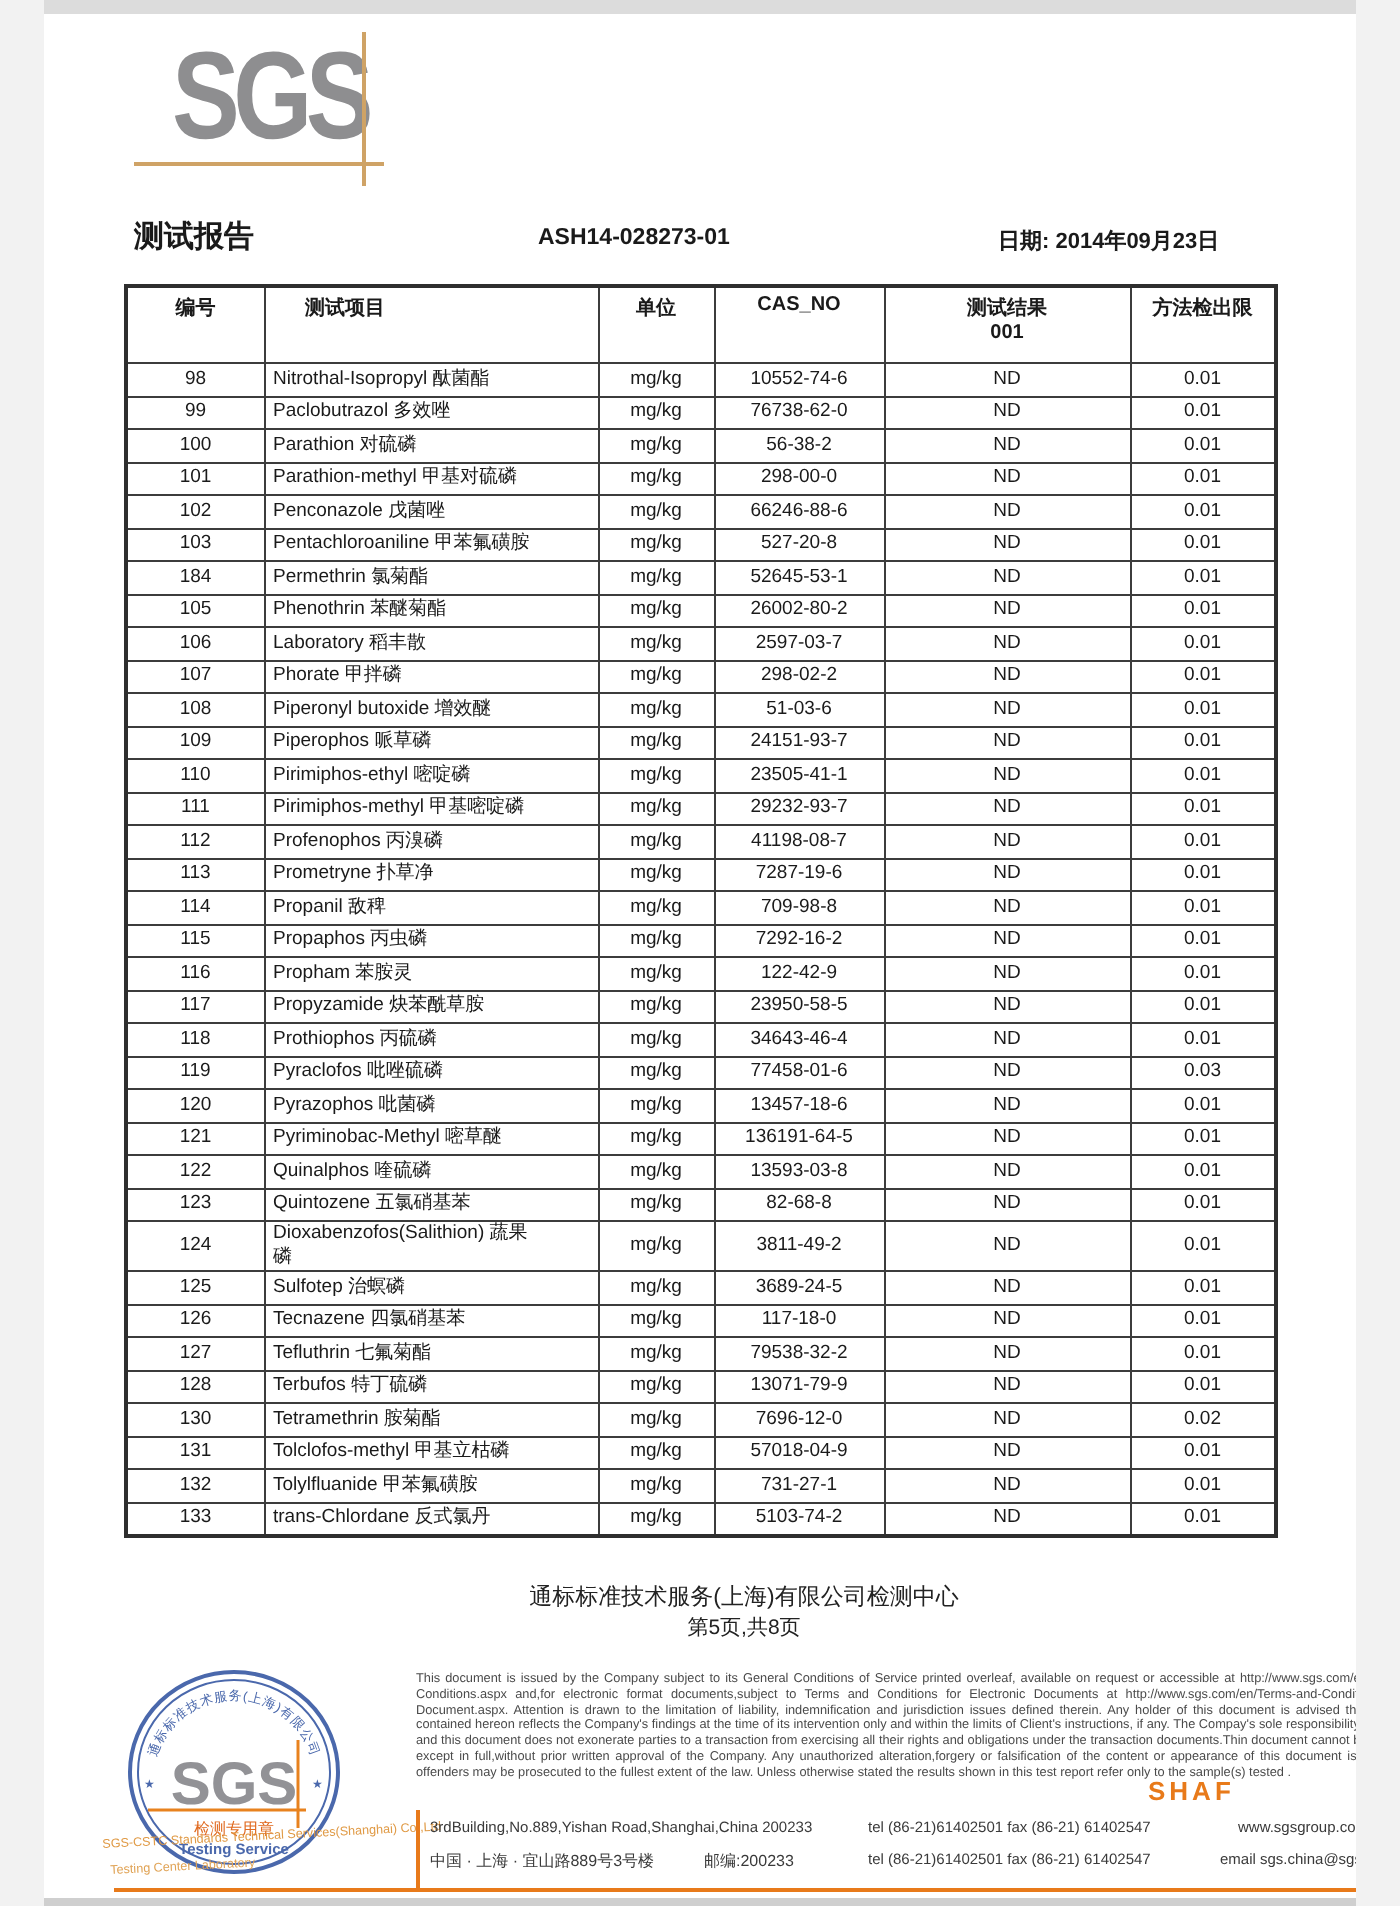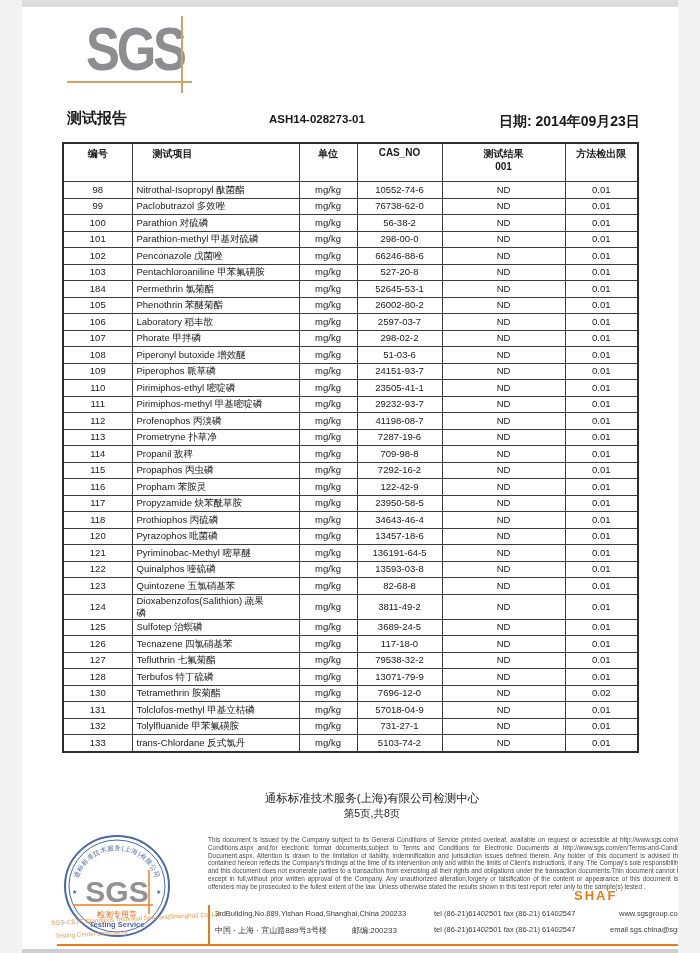--- a/index.html
+++ b/index.html
@@ -14,21 +14,21 @@
   
   .logo-text{
     position:absolute;left:64px;top:18px;font-size:62px;font-weight:bold;color:#8e8e90;
     letter-spacing:-4px;transform:scaleX(.82);transform-origin:left top;line-height:1;
   }
   .logo-hline{position:absolute;left:45px;top:81px;width:125px;height:2px;background:#cfa366;}
   .logo-vline{position:absolute;left:159px;top:16px;width:2px;height:77px;background:#cfa366;}
 
   .report-title{position:absolute;left:45px;top:109px;font-size:15px;font-weight:bold;}
   .report-no{position:absolute;left:247px;top:113px;font-size:11.5px;font-weight:600;}
-  .report-date{position:absolute;left:477px;top:113px;font-size:14px;font-weight:600;}
+  .report-date{position:absolute;left:477px;top:113px;font-size:11px;font-weight:600;}
 
   
   .table-wrap{position:absolute;left:40px;top:142px;width:580px;}
   table.results{border-collapse:collapse;table-layout:fixed;width:577px;border:2px solid #2e2e2e;}
   table.results th,table.results td{border:1px solid #3c3c3c;overflow:hidden;}
   table.results th{
     font-size:10px;font-weight:bold;height:34px;vertical-align:top;padding:3px 2px 0 2px;text-align:center;
   }
   table.results th.h-item{text-align:left;padding-left:20px;}
   table.results td{
@@ -271,20 +271,28 @@
           </tr>
           <tr>
             <td class="c-no">118</td>
             <td class="c-item">Prothiophos 丙硫磷</td>
             <td class="c-unit">mg/kg</td>
             <td class="c-cas">34643-46-4</td>
             <td class="c-result">ND</td>
             <td class="c-limit">0.01</td>
           </tr>
           <tr>
+            <td class="c-no">119</td>
+            <td class="c-item">Pyraclofos 吡唑硫磷</td>
+            <td class="c-unit">mg/kg</td>
+            <td class="c-cas">77458-01-6</td>
+            <td class="c-result">ND</td>
+            <td class="c-limit">0.03</td>
+          </tr>
+          <tr>
             <td class="c-no">120</td>
             <td class="c-item">Pyrazophos 吡菌磷</td>
             <td class="c-unit">mg/kg</td>
             <td class="c-cas">13457-18-6</td>
             <td class="c-result">ND</td>
             <td class="c-limit">0.01</td>
           </tr>
           <tr>
             <td class="c-no">121</td>
             <td class="c-item">Pyriminobac-Methyl 嘧草醚</td>

